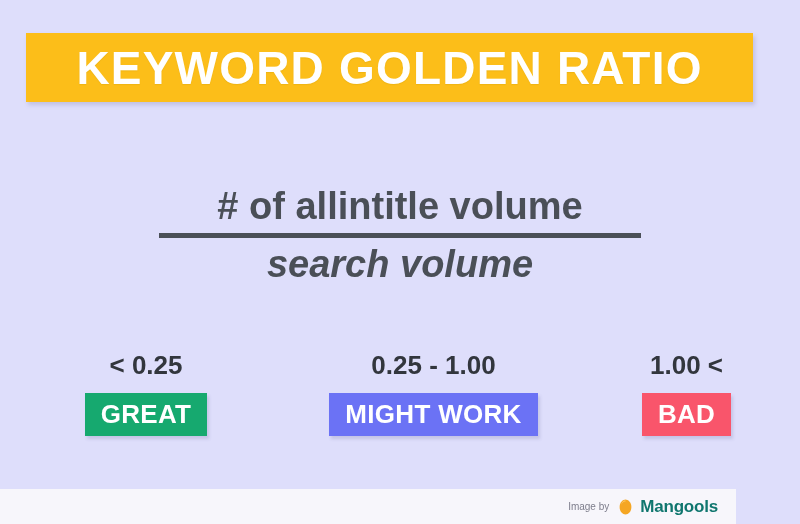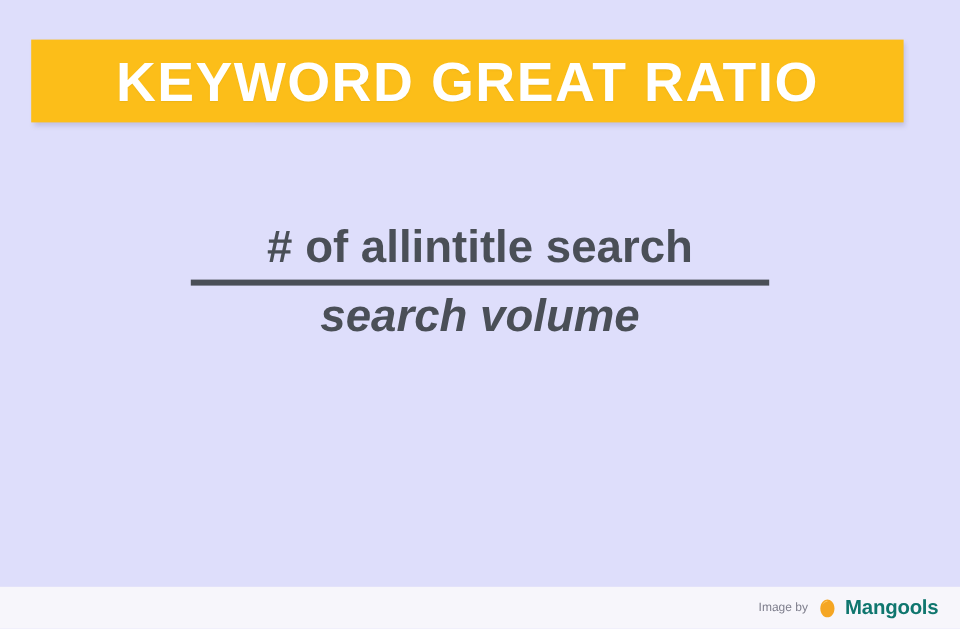--- a/index.html
+++ b/index.html
@@ -127,21 +127,21 @@
   }
   .badge-great      { background: #16a96f; }
   .badge-might-work { background: #6b72f5; }
   .badge-bad        { background: #f9556b; }
 
   
   .footer {
     position: absolute;
     left: 0;
     bottom: 0;
-    width: 800px;
+    width: 736px;
     height: 35px;
     background: #f7f6fb;
     display: flex;
     align-items: center;
     justify-content: flex-end;
     padding-right: 18px;
     box-sizing: border-box;
   }
   .footer-label {
     color: #7e7e8c;
@@ -162,31 +162,49 @@
     line-height: 1;
     letter-spacing: -0.2px;
   }
 </style>
 </head>
 <body>
 
 <div class="infographic">
 
   <div class="title-banner">
-    <div class="title-text">KEYWORD GREAT RATIO</div>
+    <div class="title-text">KEYWORD GOLDEN RATIO</div>
   </div>
 
   <div class="formula">
     <div class="fraction">
-      <div class="fraction-numerator"># of allintitle search</div>
+      <div class="fraction-numerator"># of allintitle volume</div>
       <div class="fraction-bar"></div>
       <div class="fraction-denominator">search volume</div>
     </div>
   </div>
 
+  <div class="ranges">
+
+    <div class="range-col great">
+      <div class="range-value">&lt; 0.25</div>
+      <div class="range-badge badge-great">GREAT</div>
+    </div>
+
+    <div class="range-col might-work">
+      <div class="range-value">0.25 - 1.00</div>
+      <div class="range-badge badge-might-work">MIGHT WORK</div>
+    </div>
+
+    <div class="range-col bad">
+      <div class="range-value">1.00 &lt;</div>
+      <div class="range-badge badge-bad">BAD</div>
+    </div>
+
+  </div>
 
   <div class="footer">
     <span class="footer-label">Image by</span>
     <span class="mango-icon">
       <svg width="15" height="16" viewBox="0 0 15 16" xmlns="http://www.w3.org/2000/svg">
         <path d="M7.5 0.6 C9.9 0.6 13.4 3.3 13.4 8.0 C13.4 12.2 10.8 15.4 7.5 15.4 C4.2 15.4 1.6 12.2 1.6 8.0 C1.6 3.3 5.1 0.6 7.5 0.6 Z" fill="#f5a623"></path>
         <path d="M7.5 1.6 C5.6 1.6 3.1 3.6 3.0 7.4 C3.0 4.4 5.2 2.4 7.5 2.4 Z" fill="#ffcd6a"></path>
       </svg>
     </span>
     <span class="footer-brand">Mangools</span>

